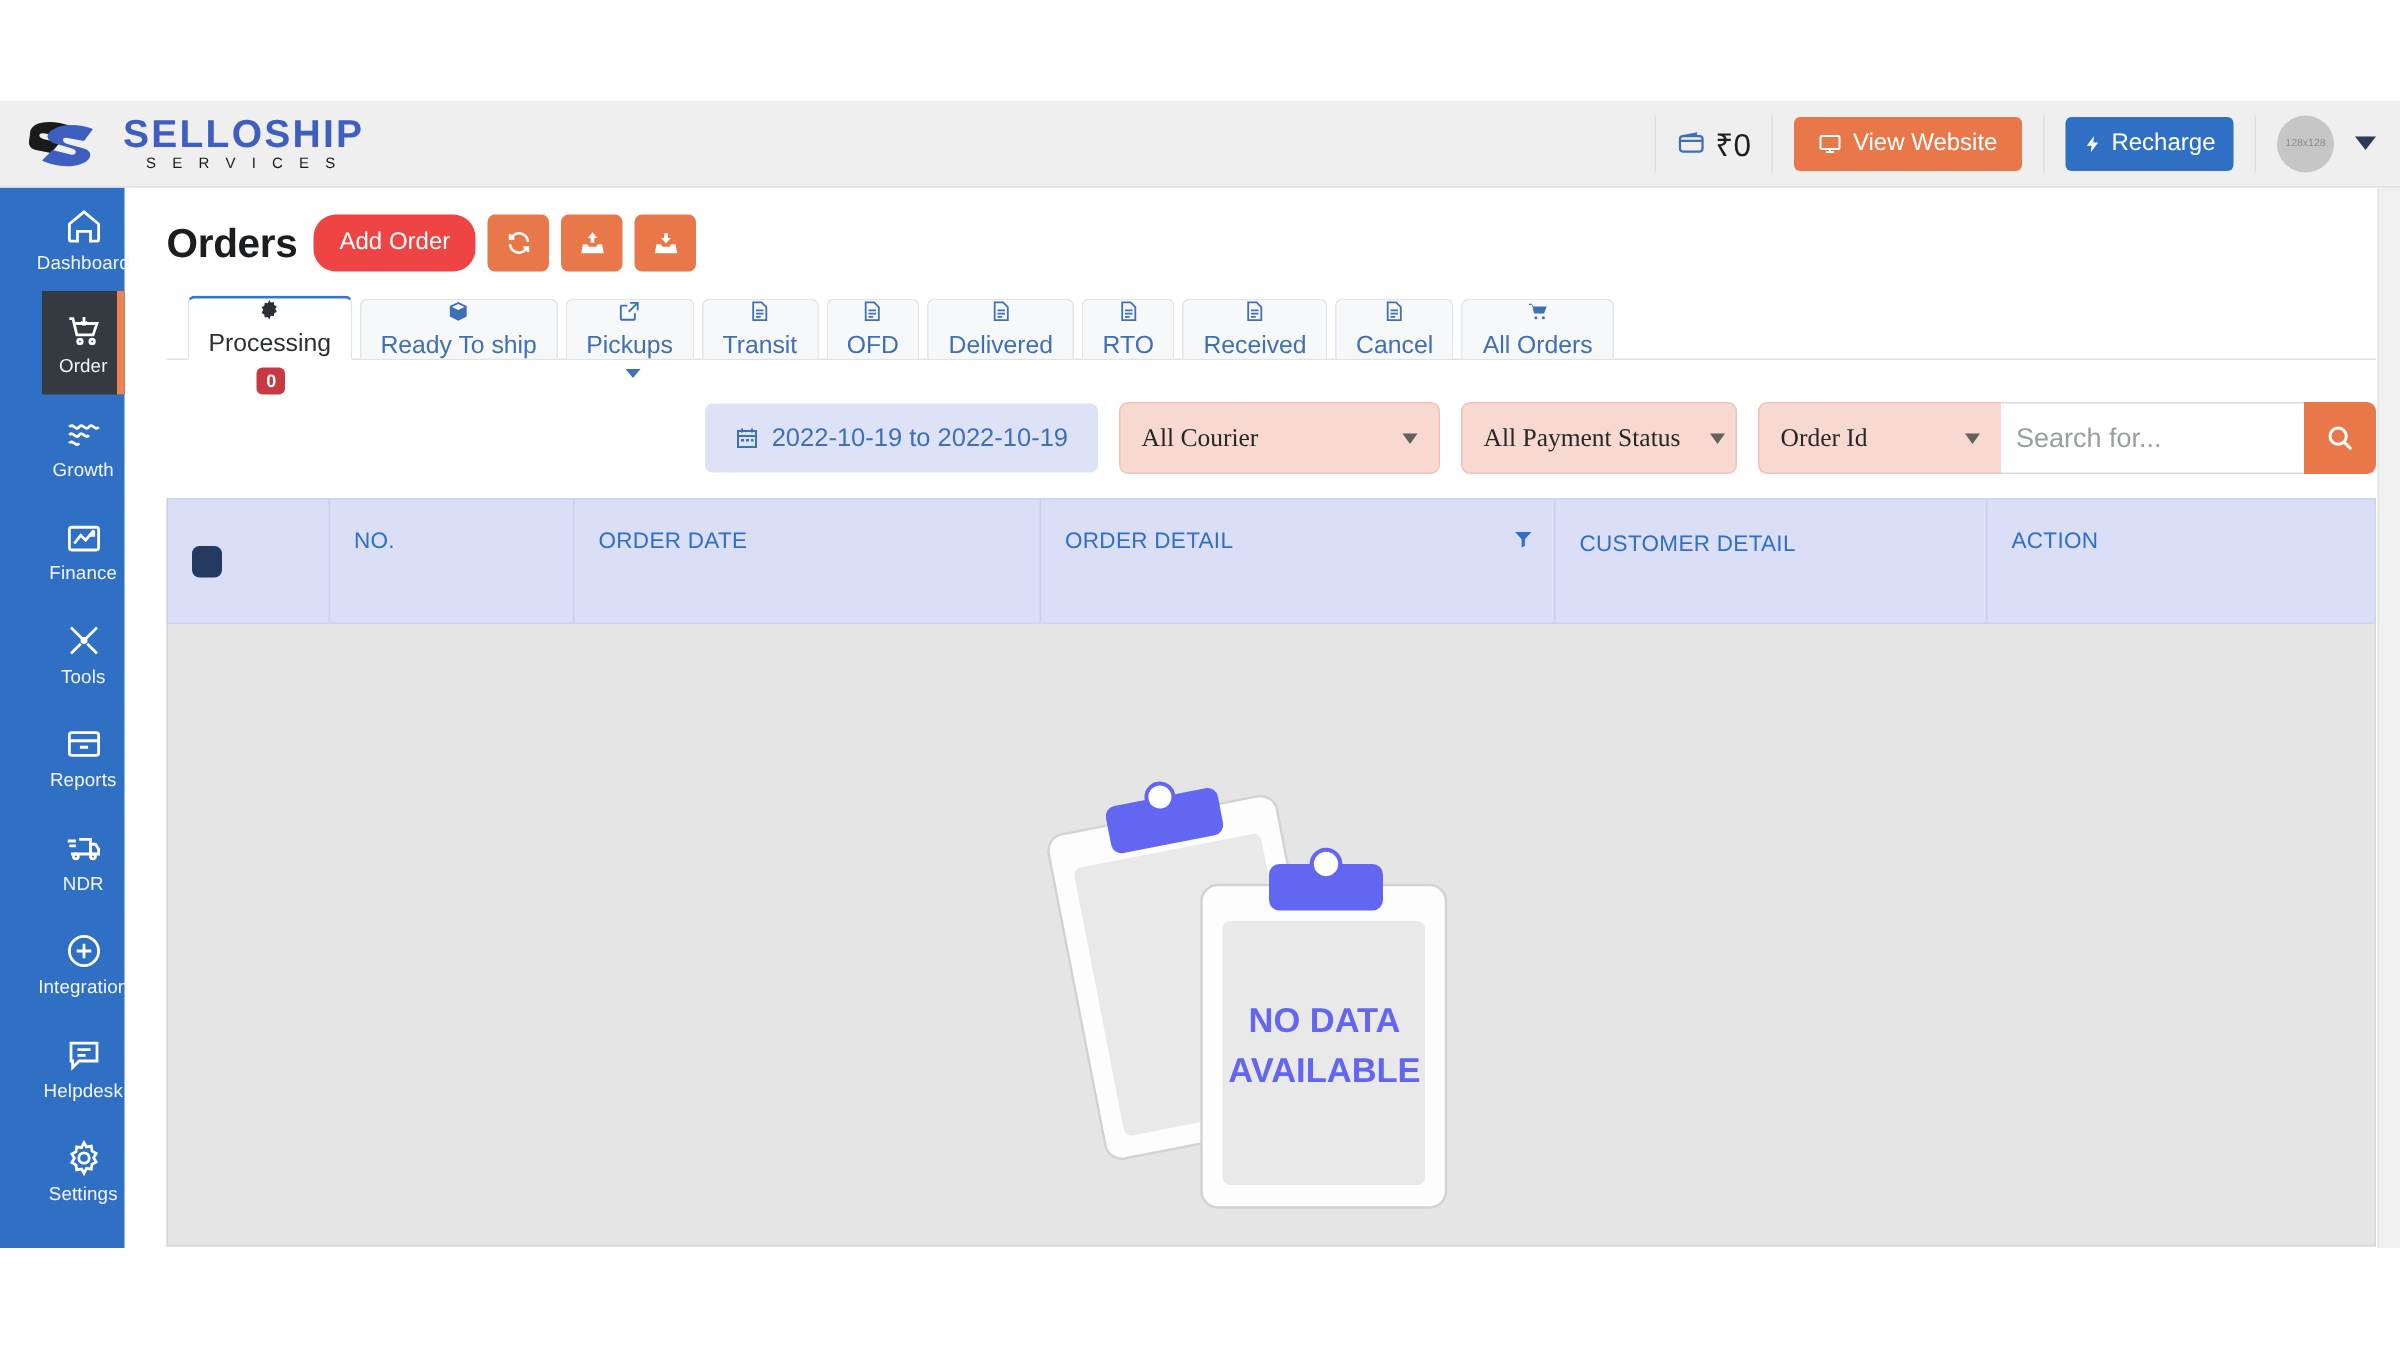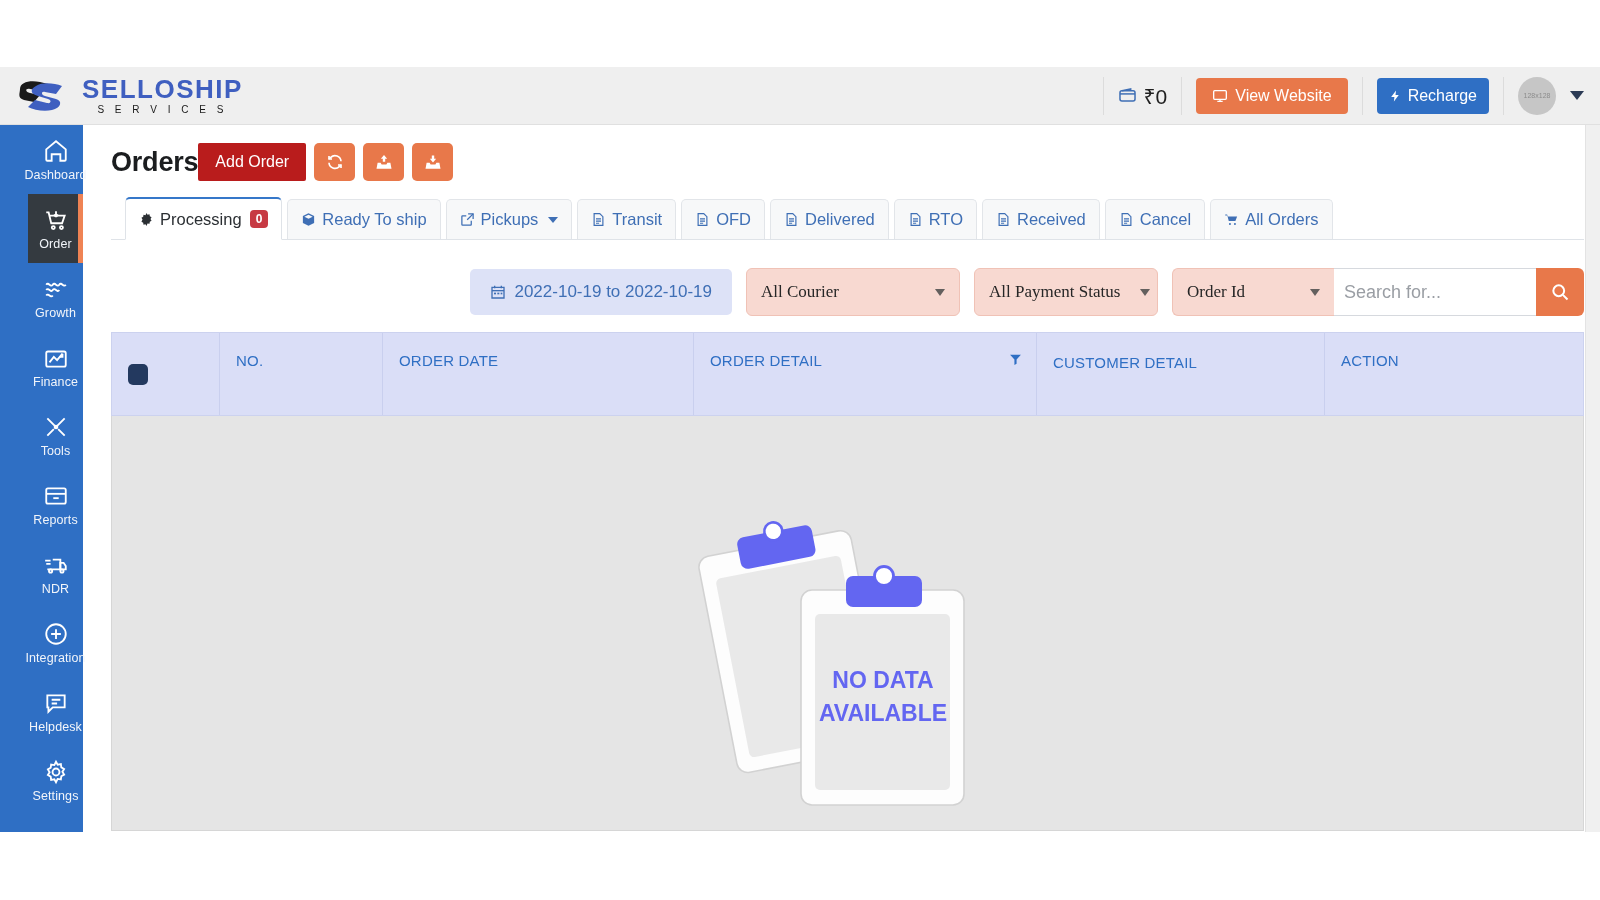--- a/index.html
+++ b/index.html
@@ -75,28 +75,29 @@
     padding: 18px 2px 6px 0;
   }
   .page-title {
     font-size: 27px;
     font-weight: bold;
     color: #1b1d1f;
     letter-spacing: -.2px;
   }
   .head-actions { display: flex; align-items: center; gap: 8px; }
   .btn-add {
-    background: #b91c1c;
+    background: #ef4444;
     color: #fff;
     border: none;
-    border-radius: 2px;
+    border-radius: 15px;
     font-size: 16px;
     padding: 10px 17px;
     cursor: pointer;
     font-family: inherit;
+    margin-left: 11px;
   }
   .btn-icon {
     width: 41px; height: 38px;
     background: #e8784a;
     border: none;
     border-radius: 5px;
     display: flex; align-items: center; justify-content: center;
     cursor: pointer;
   }
   .btn-icon svg { width: 18px; height: 18px; }
@@ -109,29 +110,30 @@
     border-bottom: 1px solid #dfe3e8;
     padding-left: 14px;
     margin-top: 9px;
     height: 44px;
   }
   .tab {
     background: #f7f8f9;
     border: 1px solid #e2e5e9;
     border-bottom: none;
     border-radius: 5px 5px 0 0;
-    padding: 11px 13px;
+    padding: 0 13px;
     height: 40px;
     display: flex;
     align-items: center;
     gap: 6px;
     font-size: 16.5px;
     color: #3f6fb5;
     cursor: pointer;
     white-space: nowrap;
+    flex-direction: column;
   }
   .tab svg { width: 15px; height: 15px; flex: 0 0 15px; }
   .tab.active {
     background: #ffffff;
     color: #2b2f33;
     height: 43px;
     border: 1px solid #dfe3e8;
     border-bottom: 1px solid #ffffff;
     border-top: 2px solid #3577c9;
     position: relative;

